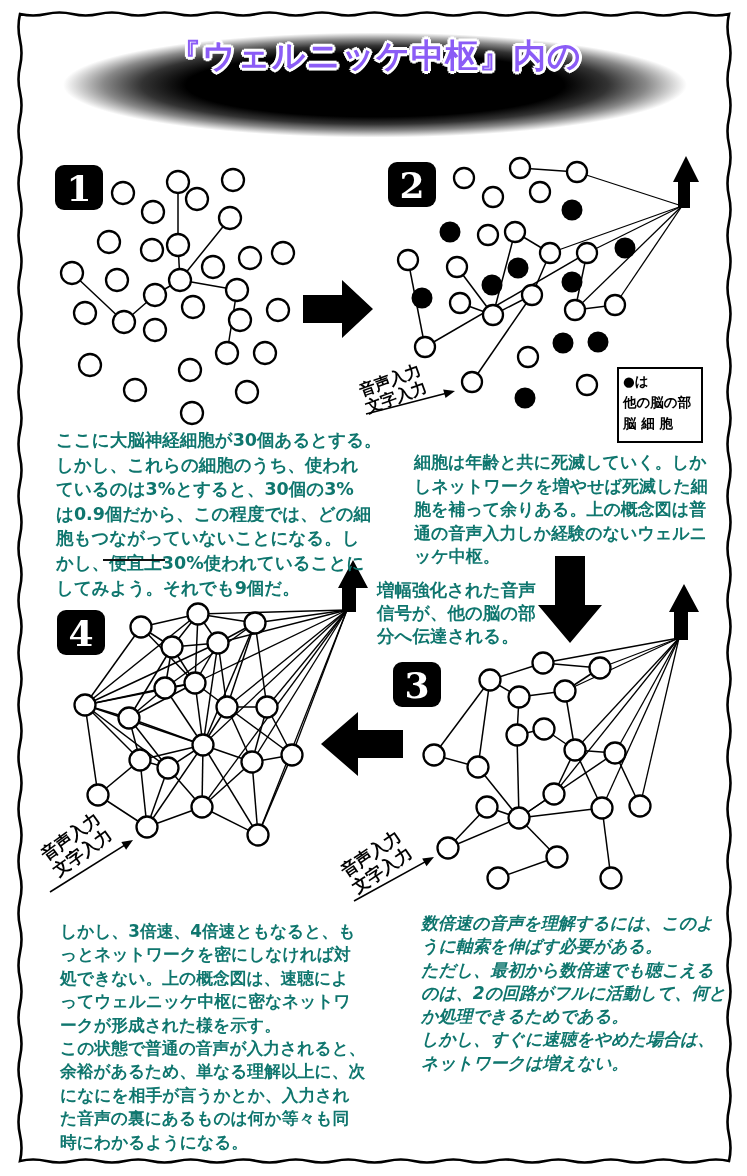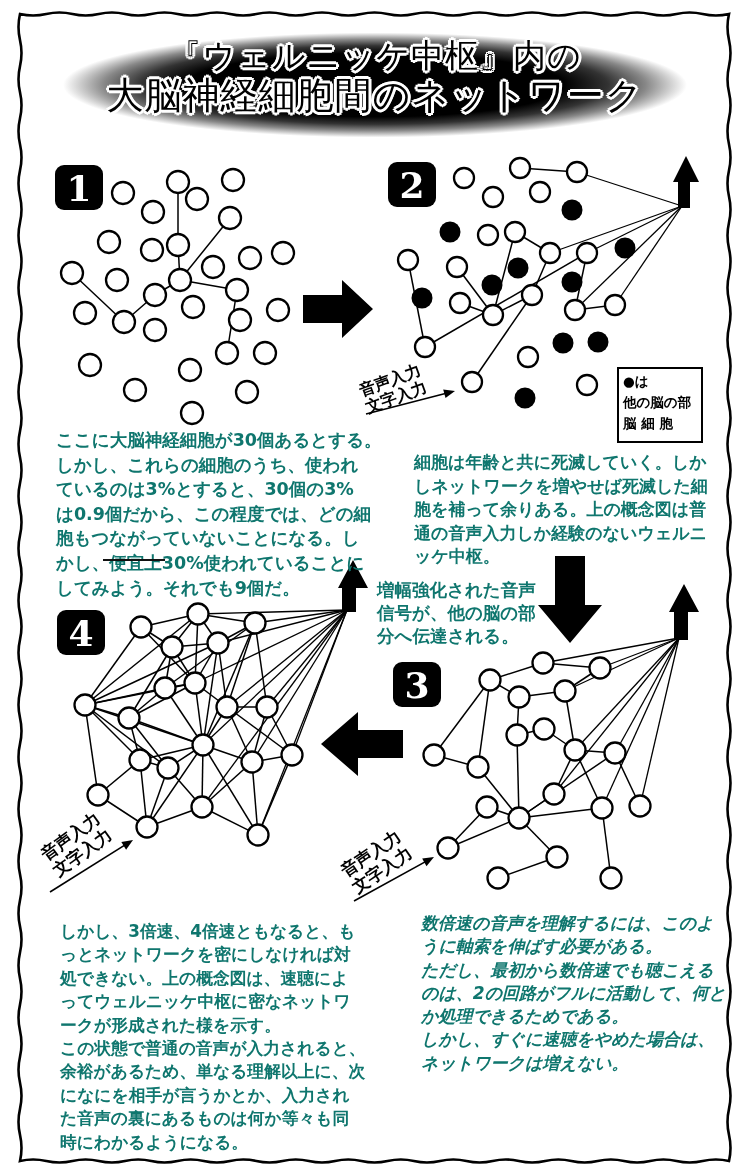--- a/index.html
+++ b/index.html
@@ -3,21 +3,21 @@
 <meta charset="utf-8">
 <style>
   html,body{margin:0;padding:0;}
   body{font-family:"DejaVu Sans",sans-serif;background:#e8e8e4;}
   #page{position:relative;width:747px;height:1176px;background:#ffffff;overflow:hidden;}
   #diagram{position:absolute;left:0;top:0;}
 
   
   .title-blob{position:absolute;left:60px;top:32px;width:630px;height:106px;border-radius:50%;
     background:radial-gradient(ellipse 50% 50% at 50% 50%, #000 0%, #000 60%, #333 74%, #888 86%, rgba(255,255,255,0) 99%);}
-  .title-text{position:absolute;left:60px;top:38px;width:630px;text-align:center;color:#000000;font-weight:normal;line-height:1.12;
+  .title-text{position:absolute;left:60px;top:38px;width:630px;text-align:center;color:#8b5cf6;font-weight:bold;line-height:1.12;
     text-shadow:-2px -2px 0 #fff,2px -2px 0 #fff,-2px 2px 0 #fff,2px 2px 0 #fff,-3px 0 0 #fff,3px 0 0 #fff,0 -3px 0 #fff,0 3px 0 #fff;}
   .title-line1{font-size:33px;letter-spacing:1px;}
   .title-line2{font-size:37px;letter-spacing:1px;}
 
   
   .numbox{position:absolute;width:48px;height:45px;background:#000;border-radius:9px;color:#fff;
     display:flex;align-items:center;justify-content:center;font-family:"DejaVu Serif",serif;font-size:36px;font-weight:bold;}
   #numbox1{left:55px;top:165px;}
   #numbox2{left:388px;top:162px;}
   #numbox3{left:393px;top:662px;}
@@ -301,21 +301,20 @@
         <polygon points="133.0,840.0 121.3,842.0 126.1,849.7" fill="#000000"></polygon>
       </g>
       <polygon points="303,295 342,295 342,280 373,309 342,338 342,323 303,323" fill="#000000"></polygon>
       <polygon points="555,556 585,556 585,605 602,605 570,643 538,605 555,605" fill="#000000"></polygon>
       <polygon points="403,730 358,730 358,712 321,744 358,776 358,758 403,758" fill="#000000"></polygon>
     </svg>
 
   <div class="title-blob"></div>
   <div class="title-text">
     <div class="title-line1">『ウェルニッケ中枢』内の</div>
-    <div class="title-line2">大脳神経細胞間のネットワーク</div>
   </div>
 
   <div class="numbox" id="numbox1">1</div>
   <div class="numbox" id="numbox2">2</div>
   <div class="numbox" id="numbox3">3</div>
   <div class="numbox" id="numbox4">4</div>
 
   <div class="caption" id="caption1">ここに大脳神経細胞が30個あるとする。
 しかし、これらの細胞のうち、使われ
 ているのは3%とすると、30個の3%

